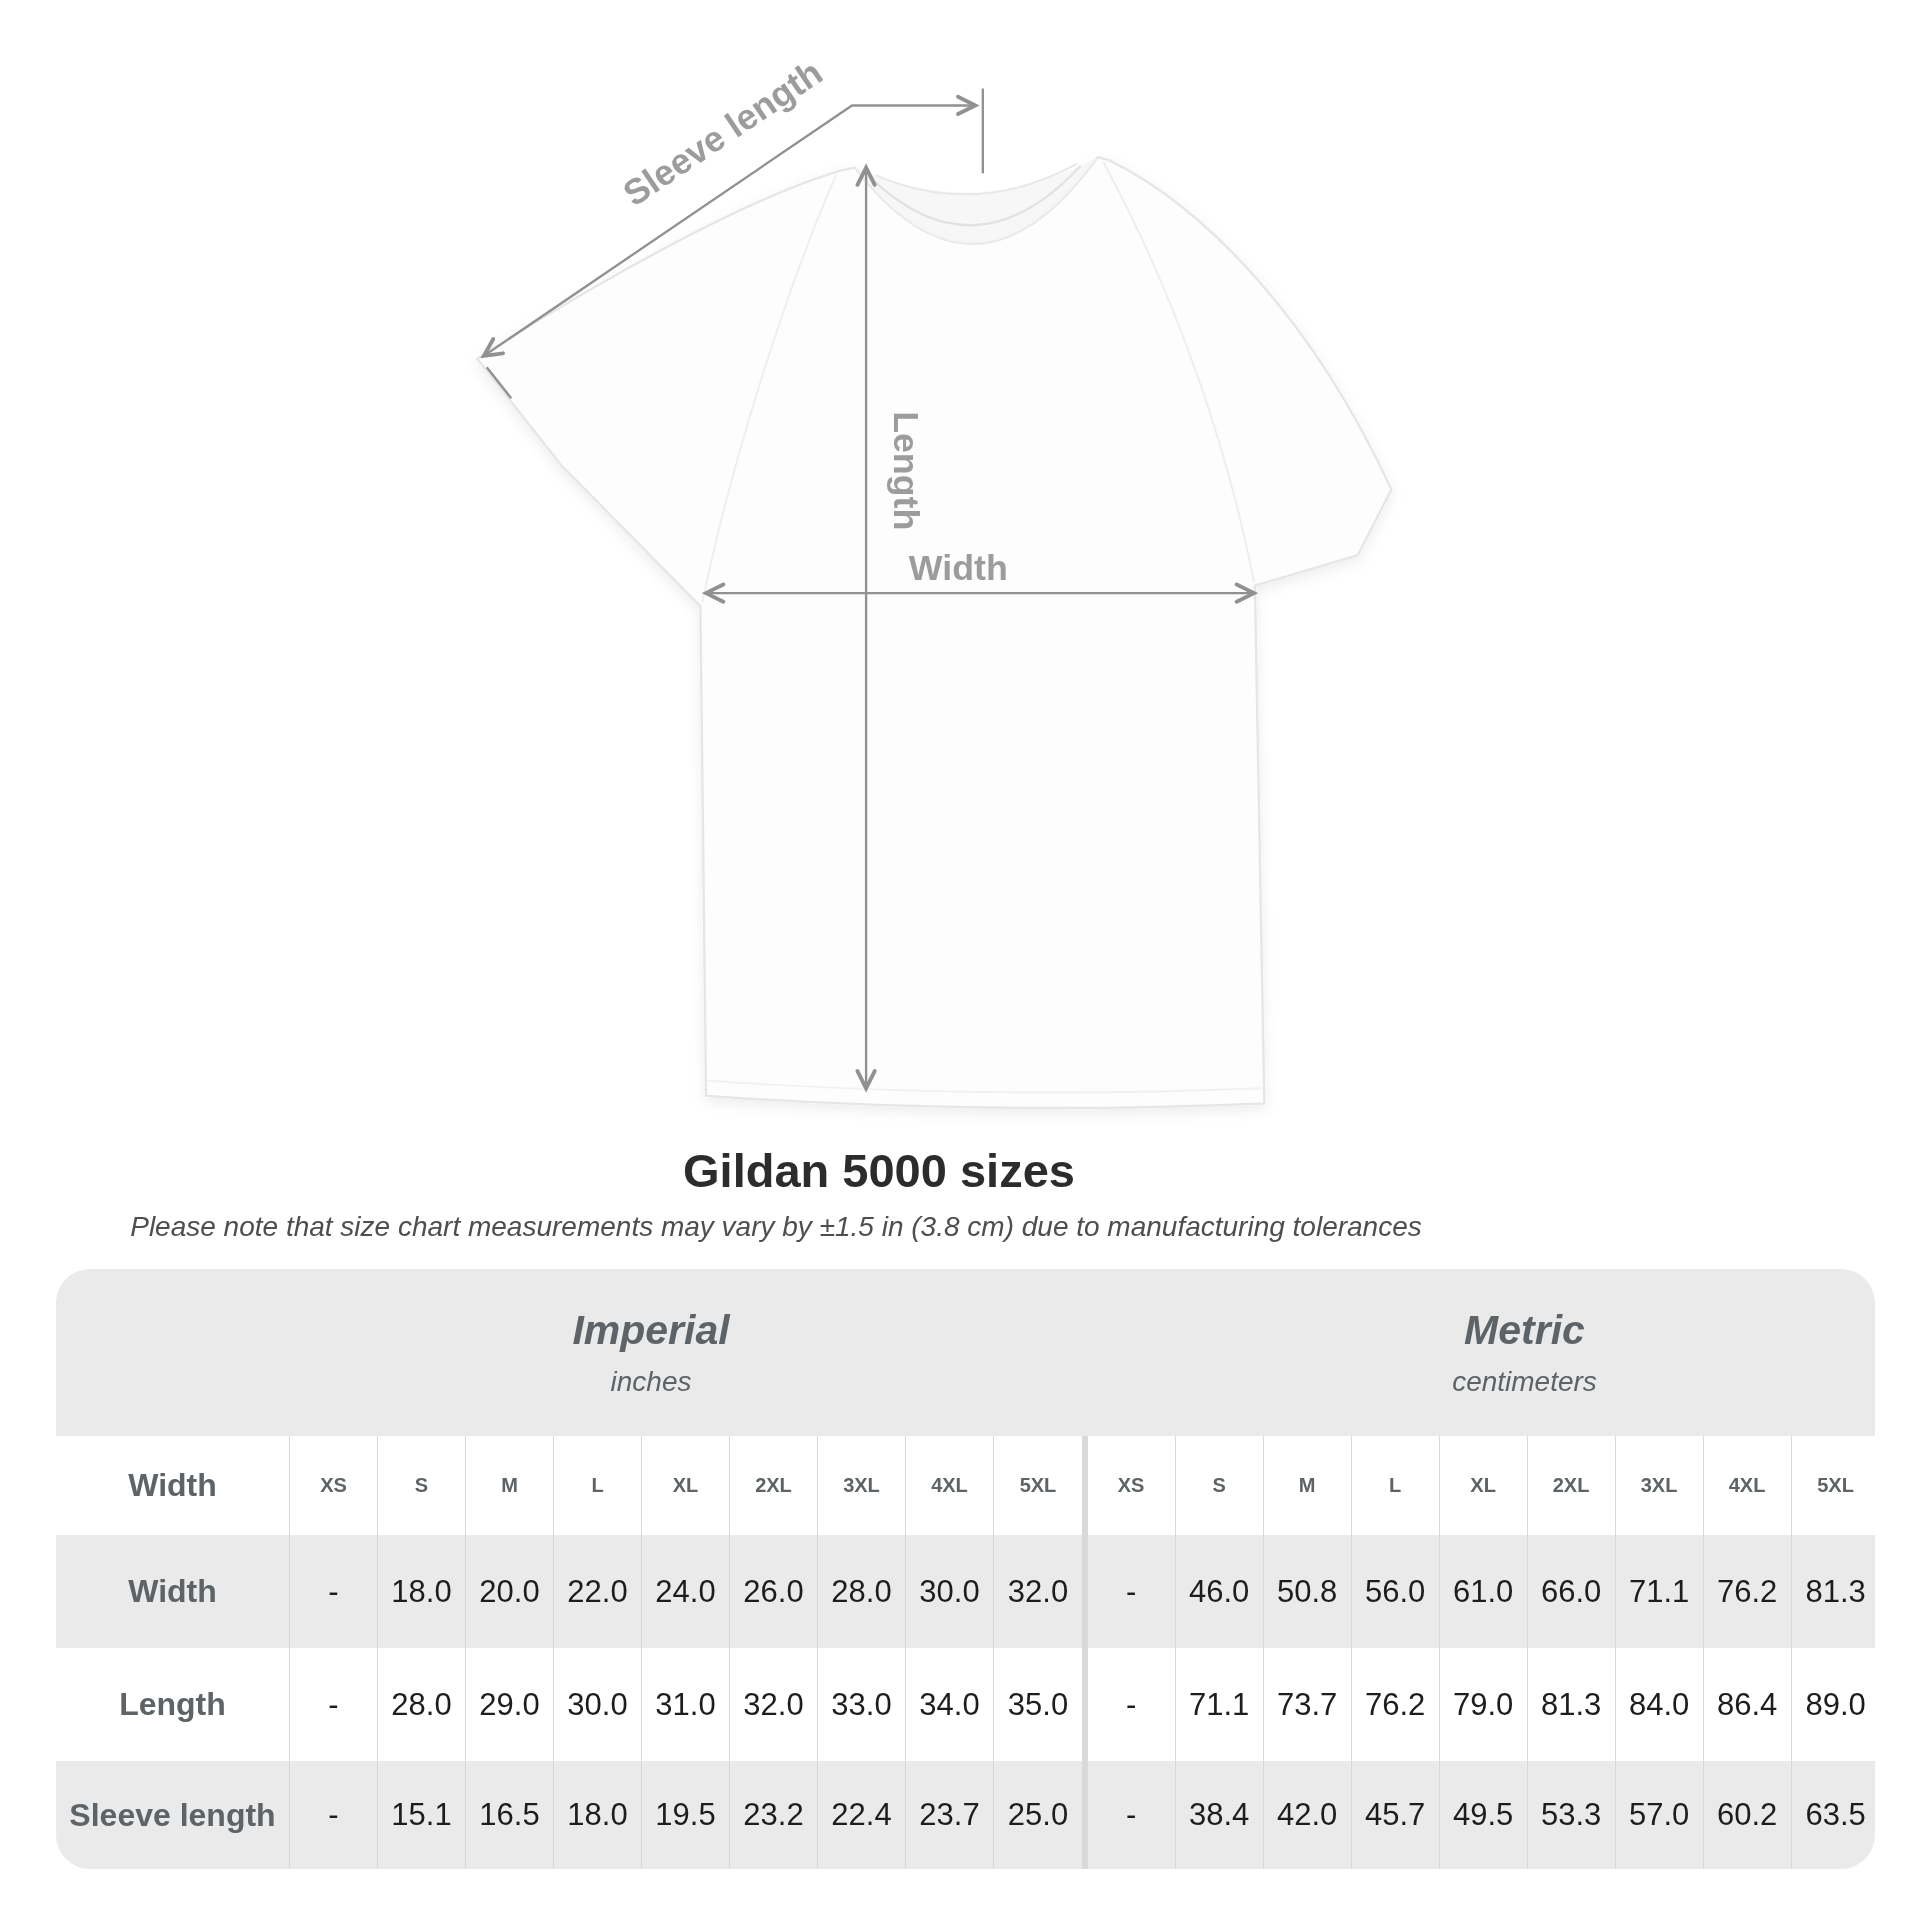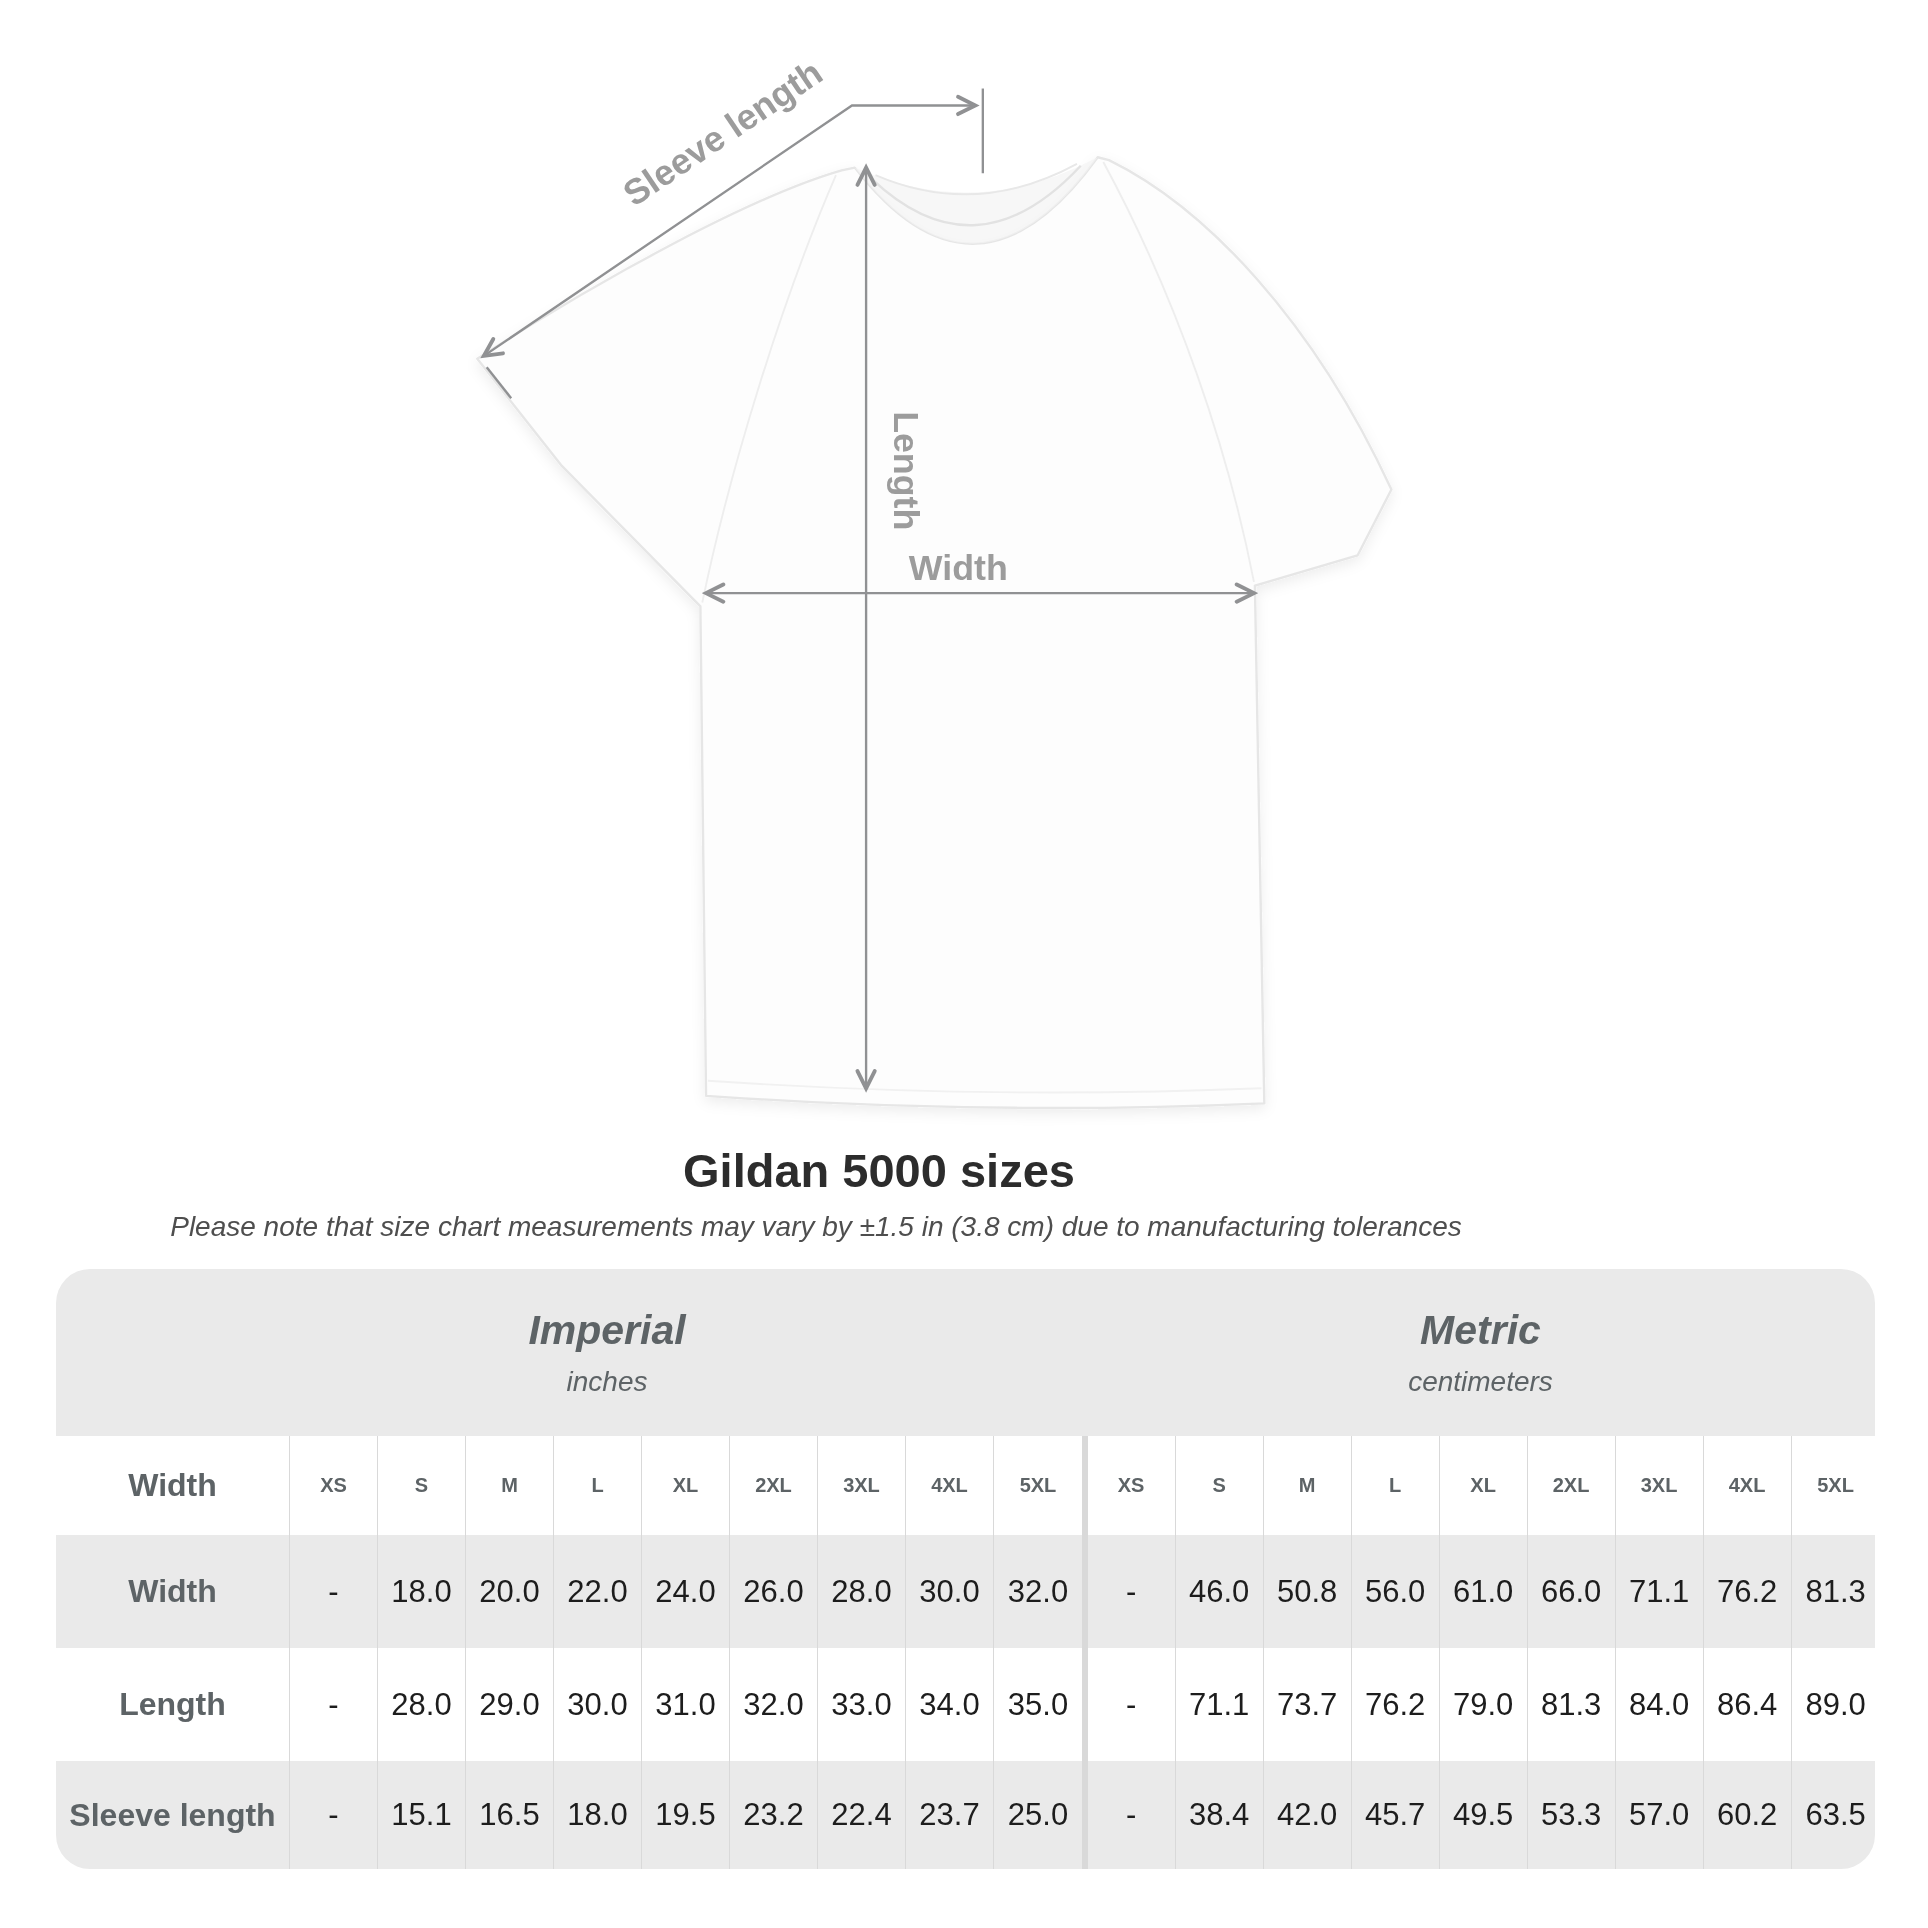--- a/index.html
+++ b/index.html
@@ -6,31 +6,31 @@
   .canvas{position:relative;width:1928px;height:1928px;background:#ffffff;overflow:hidden;
           font-family:"Liberation Sans","DejaVu Sans",sans-serif;}
 
   
   .diagram{position:absolute;left:0;top:0;width:1928px;height:1158px;}
 
   
   .page-title{position:absolute;left:13px;top:1142px;width:1732px;text-align:center;
               font-size:47px;font-weight:bold;color:#2c2c2c;line-height:58px;}
   .page-note{position:absolute;left:0;top:1208px;width:1552px;text-align:center;
-             font-style:italic;font-size:28px;color:#4e4e4e;line-height:38px;padding-left:40px;}
+             font-style:italic;font-size:28px;color:#4e4e4e;line-height:38px;}
 
   
   .size-table{position:absolute;left:56px;top:1269px;width:1819px;height:600px;
               display:grid;
               grid-template-columns:234px repeat(9,88px) 5.6px repeat(9,88px);
               grid-template-rows:167px 99px 113px 113px 108px;
               border-radius:34px;overflow:hidden;background:#ffffff;}
   .band{grid-column:1 / -1;background:#eaeaea;position:relative;}
   .bgroup{position:absolute;top:0;height:100%;display:flex;flex-direction:column;
-          justify-content:center;align-items:center;gap:11.3px;}
+          justify-content:center;align-items:center;gap:11.3px;padding-left:44px;}
   .bgroup.imp{left:0;width:1102px;}
   .bgroup.met{left:1030px;width:789px;}
   .bt{font-size:41px;font-weight:bold;font-style:italic;color:#5d6366;}
   .bs{font-size:28px;font-style:italic;color:#5d6366;}
 
   .c{display:flex;align-items:center;justify-content:center;
      border-right:1.9px solid #d9d9d9;}
   .c.nob{border-right:none;}
   .white{background:#ffffff;}
   .gray{background:#eaeaea;}

